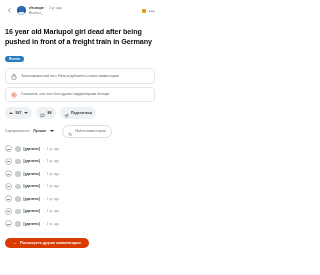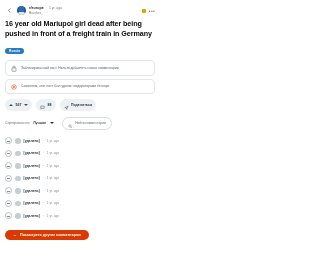--- a/index.html
+++ b/index.html
@@ -24,21 +24,21 @@
   .dot{font-size:3.4px;color:#7c7c7c;}
   .time{font-size:3.4px;color:#7c7c7c;}
   .author{font-size:3.3px;color:#7c7c7c;white-space:nowrap;overflow:hidden;margin-top:.5px;}
   .hdr-right{display:flex;align-items:center;gap:3px;flex:0 0 auto;}
   .badge-icon{width:4px;height:4px;background:#e3a008;border-radius:1px;}
   .kebab{font-size:5px;color:#7c7c7c;line-height:4px;letter-spacing:.3px;}
 
   
   .title{
     font-size:7.2px;line-height:9.6px;font-weight:bold;color:#0b0c0d;
-    margin-top:2px;letter-spacing:-.08px;
+    margin-top:10px;letter-spacing:-.08px;
   }
 
   
   .flair{display:inline-block;margin-top:4px;background:#2a7bbd;color:#fff;
     font-size:3.2px;font-weight:bold;border-radius:5px;padding:1.2px 4px;letter-spacing:.1px;}
 
   
   .notice{
     margin-top:4px;border:1px solid #e2e6e9;border-radius:4px;
     display:flex;align-items:center;gap:4px;padding:3.5px 5px;background:#fff;

